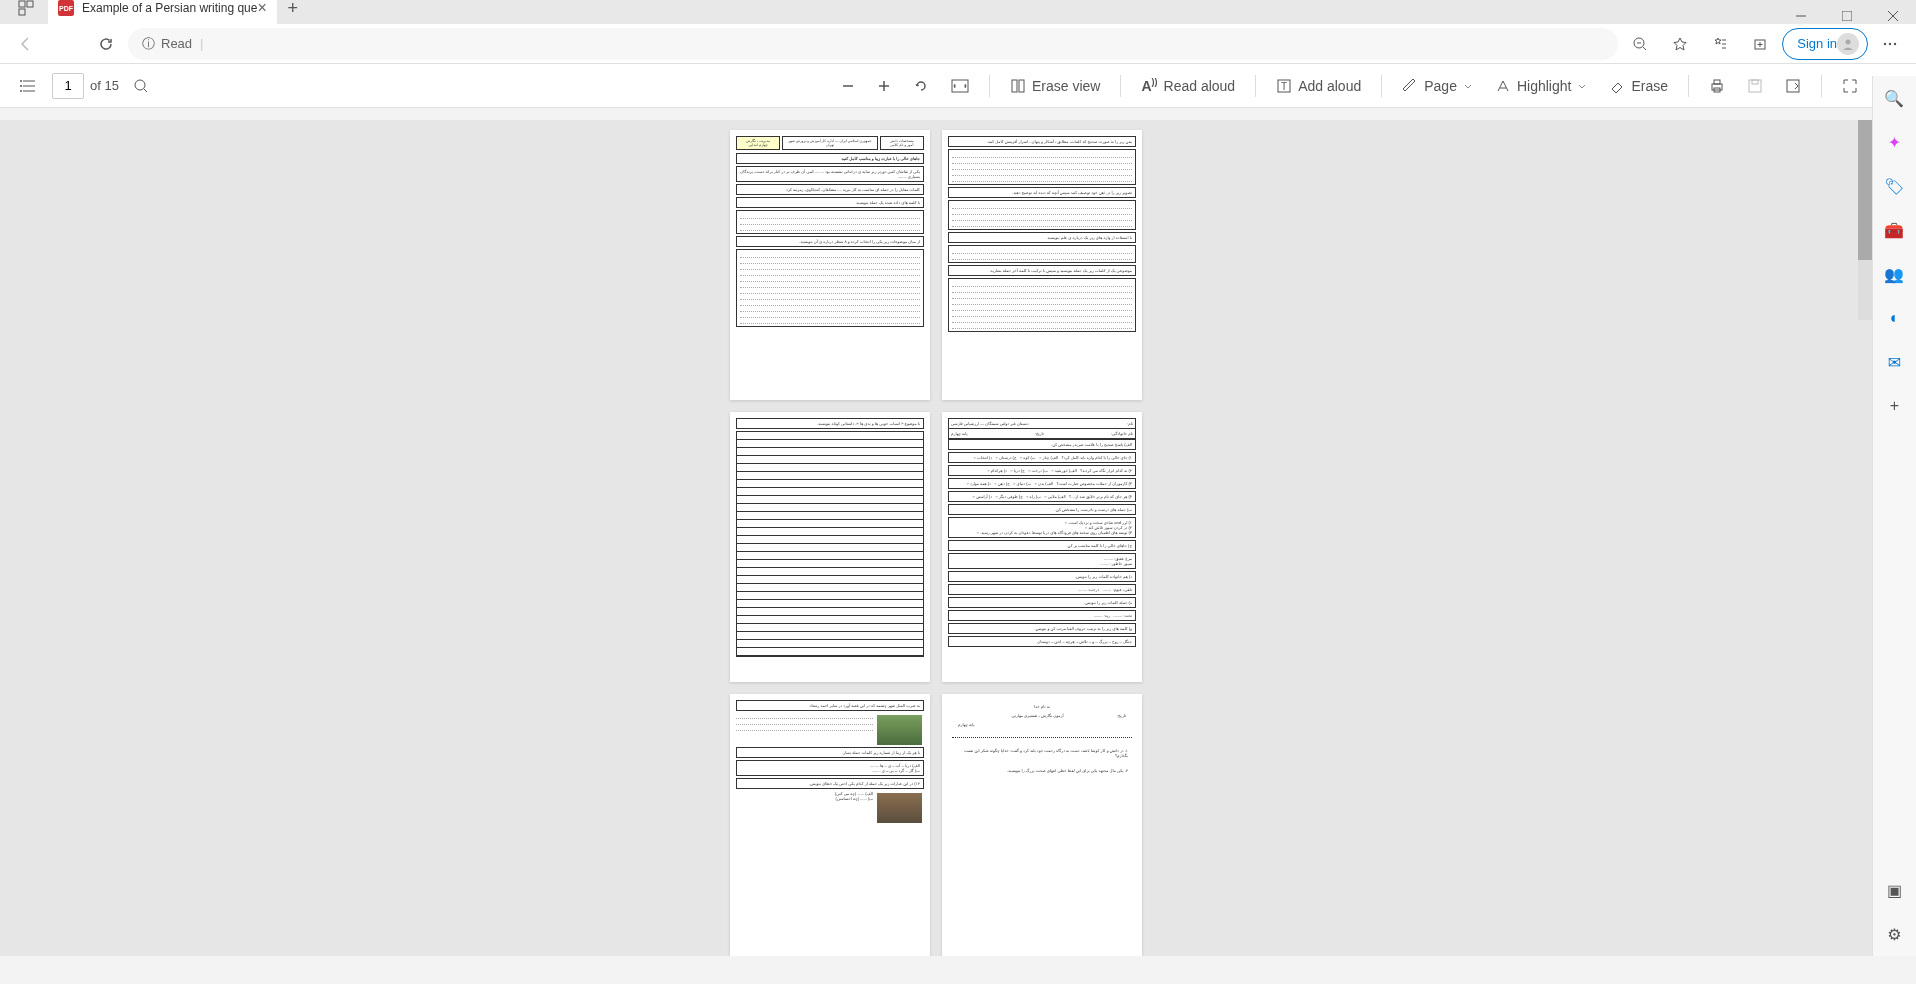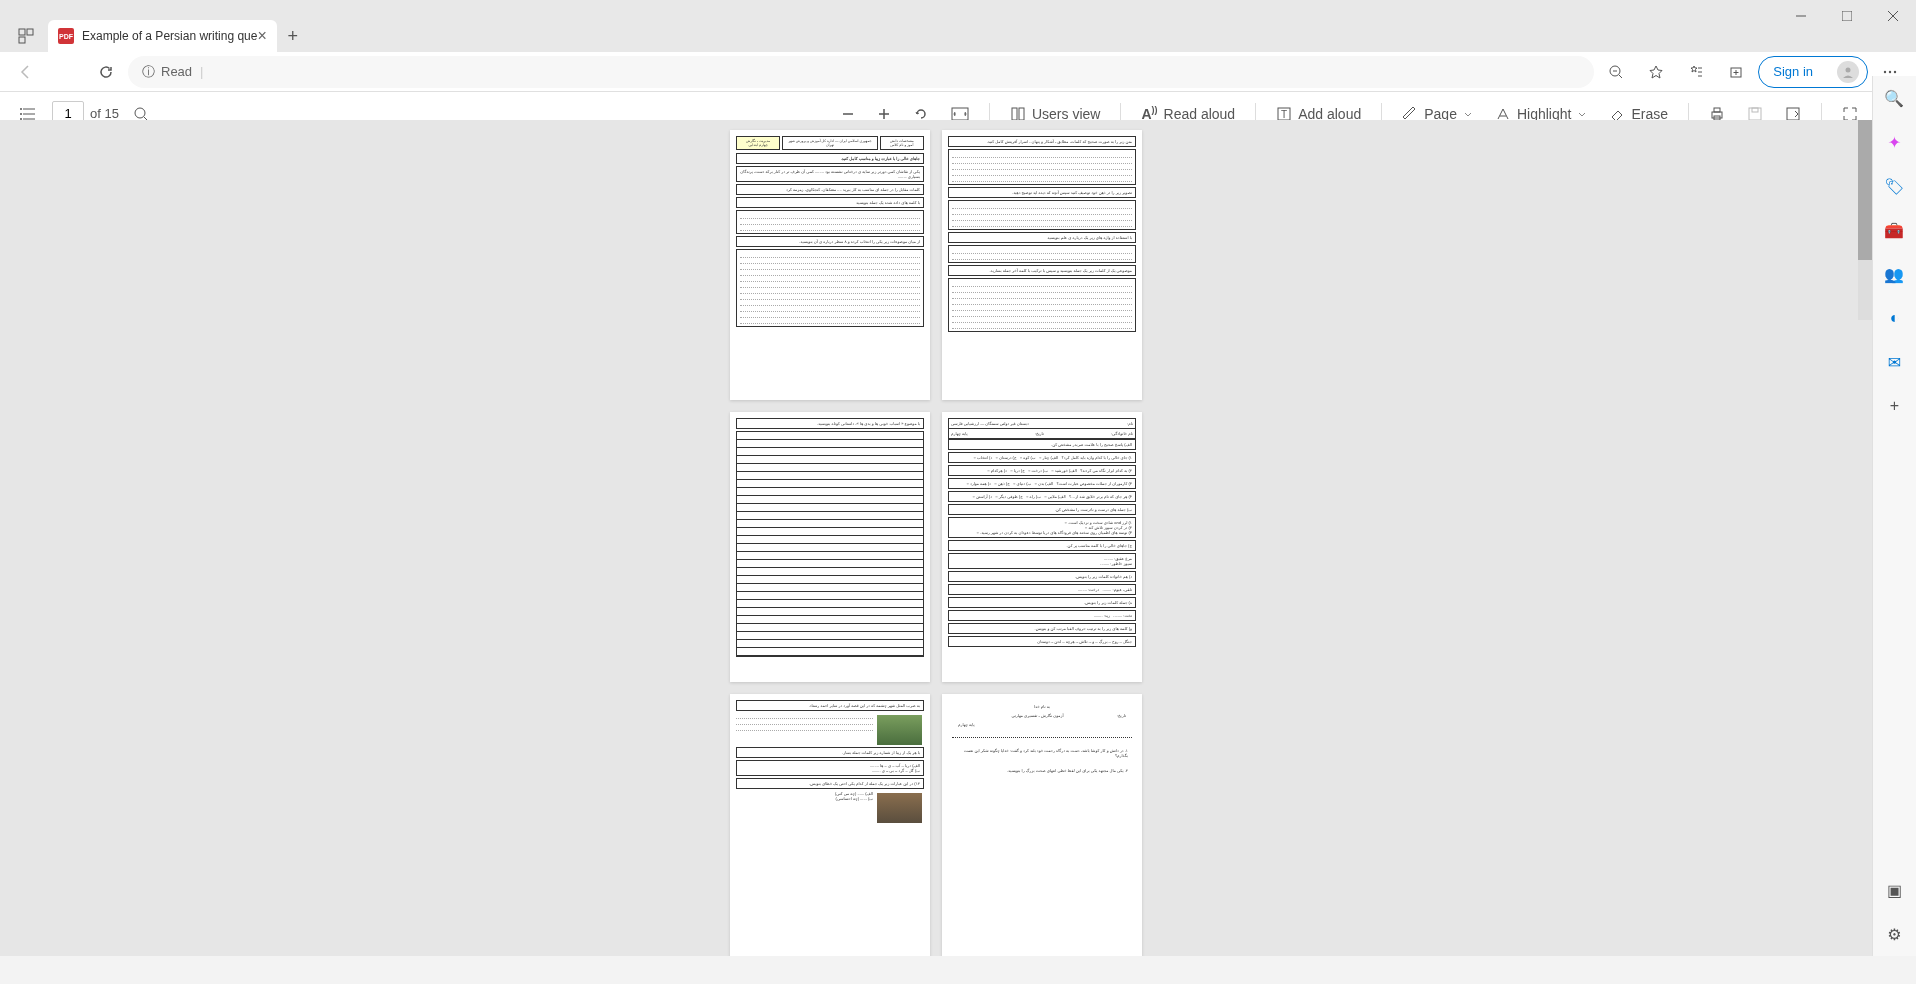--- a/index.html
+++ b/index.html
@@ -1,35 +1,35 @@
 <!DOCTYPE html>
 <html><head>
 <meta charset="utf-8">
 <style>
 * { margin: 0; padding: 0; box-sizing: border-box; font-family: 'Segoe UI', Tahoma, sans-serif; }
 body { background: #f3f3f3; overflow: hidden; }
 
 .window-controls { position: absolute; top: 0; right: 0; display: flex; height: 32px; }
 .win-btn { width: 46px; height: 32px; display: flex; align-items: center; justify-content: center; color: #555; }
 
-.tab-bar { height: 52px; background: #e8e8e8; display: flex; align-items: flex-end; padding-left: 8px; }
+.tab-bar { height: 24px; background: #e8e8e8; display: flex; align-items: flex-end; padding-left: 8px; }
 .tab-spacer-btn { width: 36px; height: 32px; display: flex; align-items: center; justify-content: center; color: #555; margin-right: 4px; }
 .tab { background: #fff; height: 32px; display: flex; align-items: center; padding: 0 10px; border-radius: 6px 6px 0 0; min-width: 220px; font-size: 12px; color: #333; }
 .tab .pdf-icon { width: 16px; height: 16px; background: #d13438; border-radius: 2px; margin-right: 8px; color: #fff; font-size: 7px; display: flex; align-items: center; justify-content: center; font-weight: bold; }
 .tab .close { margin-left: auto; color: #666; font-size: 16px; }
 .new-tab { width: 32px; height: 32px; display: flex; align-items: center; justify-content: center; color: #555; font-size: 18px; }
 
 .address-bar { height: 40px; background: #fff; display: flex; align-items: center; padding: 0 8px; gap: 4px; border-bottom: 1px solid #e0e0e0; }
 .nav-btn { width: 36px; height: 32px; display: flex; align-items: center; justify-content: center; color: #888; border-radius: 4px; }
 .nav-btn.enabled { color: #555; }
 .url-box { flex: 1; height: 32px; background: #f7f7f7; border-radius: 16px; display: flex; align-items: center; padding: 0 14px; font-size: 13px; color: #333; gap: 8px; }
 .url-prefix { color: #666; display: flex; align-items: center; gap: 6px; }
 .url-sep { color: #ccc; }
 .addr-icon { width: 36px; height: 32px; display: flex; align-items: center; justify-content: center; color: #555; }
-.signin { border: 1px solid #0078d4; color: #0078d4; border-radius: 16px; padding: 4px 8px 4px 14px; display: flex; align-items: center; gap: 24px; font-size: 13px; text-align: right; }
+.signin { border: 1px solid #0078d4; color: #0078d4; border-radius: 16px; padding: 4px 8px 4px 14px; display: flex; align-items: center; gap: 0; font-size: 13px; text-align: right; }
 .signin .avatar { width: 22px; height: 22px; border-radius: 50%; background: #ddd; display: flex; align-items: center; justify-content: center; color: #888; }
 
 .pdf-toolbar { height: 44px; background: #fff; display: flex; align-items: center; padding: 0 12px; gap: 6px; border-bottom: 1px solid #e0e0e0; font-size: 14px; color: #333; }
 .tb-btn { height: 32px; padding: 0 8px; display: flex; align-items: center; justify-content: center; color: #555; border-radius: 4px; gap: 6px; }
 .tb-sep { width: 1px; height: 22px; background: #ddd; margin: 0 6px; }
 .page-input { width: 32px; height: 26px; border: 1px solid #ccc; text-align: center; font-size: 13px; border-radius: 2px; }
 .tb-text { font-size: 13px; color: #555; }
 .tb-spacer { flex: 1; }
 
 .content-area { position: absolute; top: 120px; left: 0; right: 44px; bottom: 28px; background: #e6e6e6; overflow-y: auto; display: flex; justify-content: center; }
@@ -198,21 +198,21 @@
         <path d="M5 7 L3 7 M13 7 L15 7" stroke="#555"></path>
         <path d="M4 5 L3 7 L4 9 M14 5 L15 7 L14 9" fill="none" stroke="#555"></path>
       </svg>
     </div>
   <div class="tb-sep"></div>
   <div class="tb-btn">
       <svg width="16" height="16">
         <rect x="2" y="2" width="5" height="12" fill="none" stroke="#555"></rect>
         <rect x="9" y="2" width="5" height="12" fill="none" stroke="#555"></rect>
       </svg>
-      <span>Users view</span>
+      <span>Erase view</span>
     </div>
   <div class="tb-sep"></div>
   <div class="tb-btn">
       <span style="font-weight:bold">A<sup style="font-size:9px">))</sup></span>
       <span>Read aloud</span>
     </div>
   <div class="tb-sep"></div>
   <div class="tb-btn">
       <svg width="16" height="16">
         <rect x="2" y="2" width="12" height="12" fill="none" stroke="#555"></rect>

